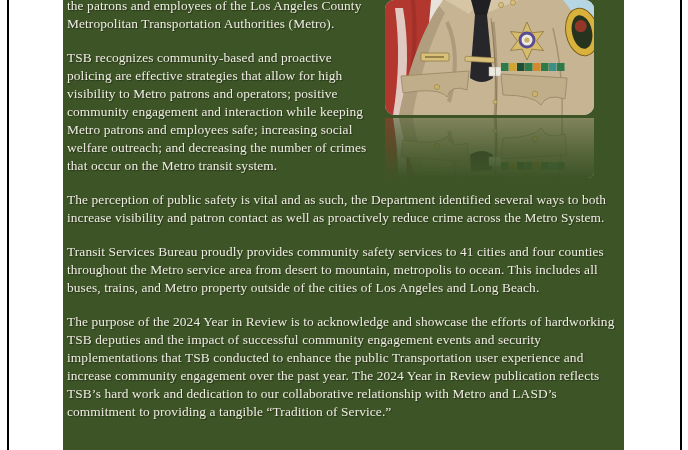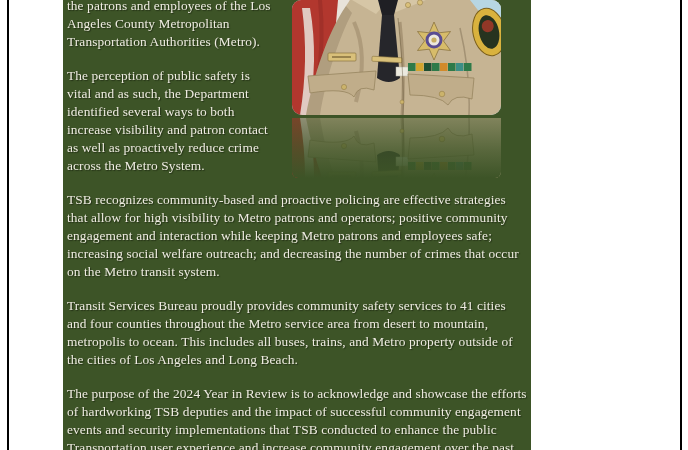--- a/index.html
+++ b/index.html
@@ -21,21 +21,21 @@
     width: 2px;
     background: var(--frame-color, #000);
   }
   .frame-line.left  { left: 7px; }
   .frame-line.right { left: 680px; }
 
   .page {
     position: absolute;
     left: 63px;
     top: 0;
-    width: 468px;
+    width: 561px;
     height: 450px;
     background: var(--page-green, #3d5427);
     box-sizing: border-box;
     padding: 0 3px 0 4px;
     overflow: hidden;
   }
 
   .page p {
     margin: 0 0 16px 0;
     font-size: 13.4px;
@@ -162,18 +162,18 @@
     </div>
     <div class="photo-reflection">
       <svg viewBox="0 0 209 115" width="209" height="115">
         <use href="#deputy-art"></use>
       </svg>
       <div class="reflection-fade"></div>
     </div>
   </figure>
 
   <p class="first">the patrons and employees of the Los Angeles County Metropolitan Transportation Authorities (Metro).</p>
+  <p>TSB recognizes community-based and proactive policing are effective strategies that allow for high visibility to Metro patrons and operators; positive community engagement and interaction while keeping Metro patrons and employees safe; increasing social welfare outreach; and decreasing the number of crimes that occur on the Metro transit system.</p>
   <p>The perception of public safety is vital and as such, the Department identified several ways to both increase visibility and patron contact as well as proactively reduce crime across the Metro System.</p>
-  <p>TSB recognizes community-based and proactive policing are effective strategies that allow for high visibility to Metro patrons and operators; positive community engagement and interaction while keeping Metro patrons and employees safe; increasing social welfare outreach; and decreasing the number of crimes that occur on the Metro transit system.</p>
   <p>Transit Services Bureau proudly provides community safety services to 41 cities and four counties throughout the Metro service area from desert to mountain, metropolis to ocean. This includes all buses, trains, and Metro property outside of the cities of Los Angeles and Long Beach.</p>
   <p>The purpose of the 2024 Year in Review is to acknowledge and showcase the efforts of hardworking TSB deputies and the impact of successful community engagement events and security implementations that TSB conducted to enhance the public Transportation user experience and increase community engagement over the past year. The 2024 Year in Review publication reflects TSB’s hard work and dedication to our collaborative relationship with Metro and LASD’s commitment to providing a tangible “Tradition of Service.”</p>
 
 </div>
 
 </body></html>

